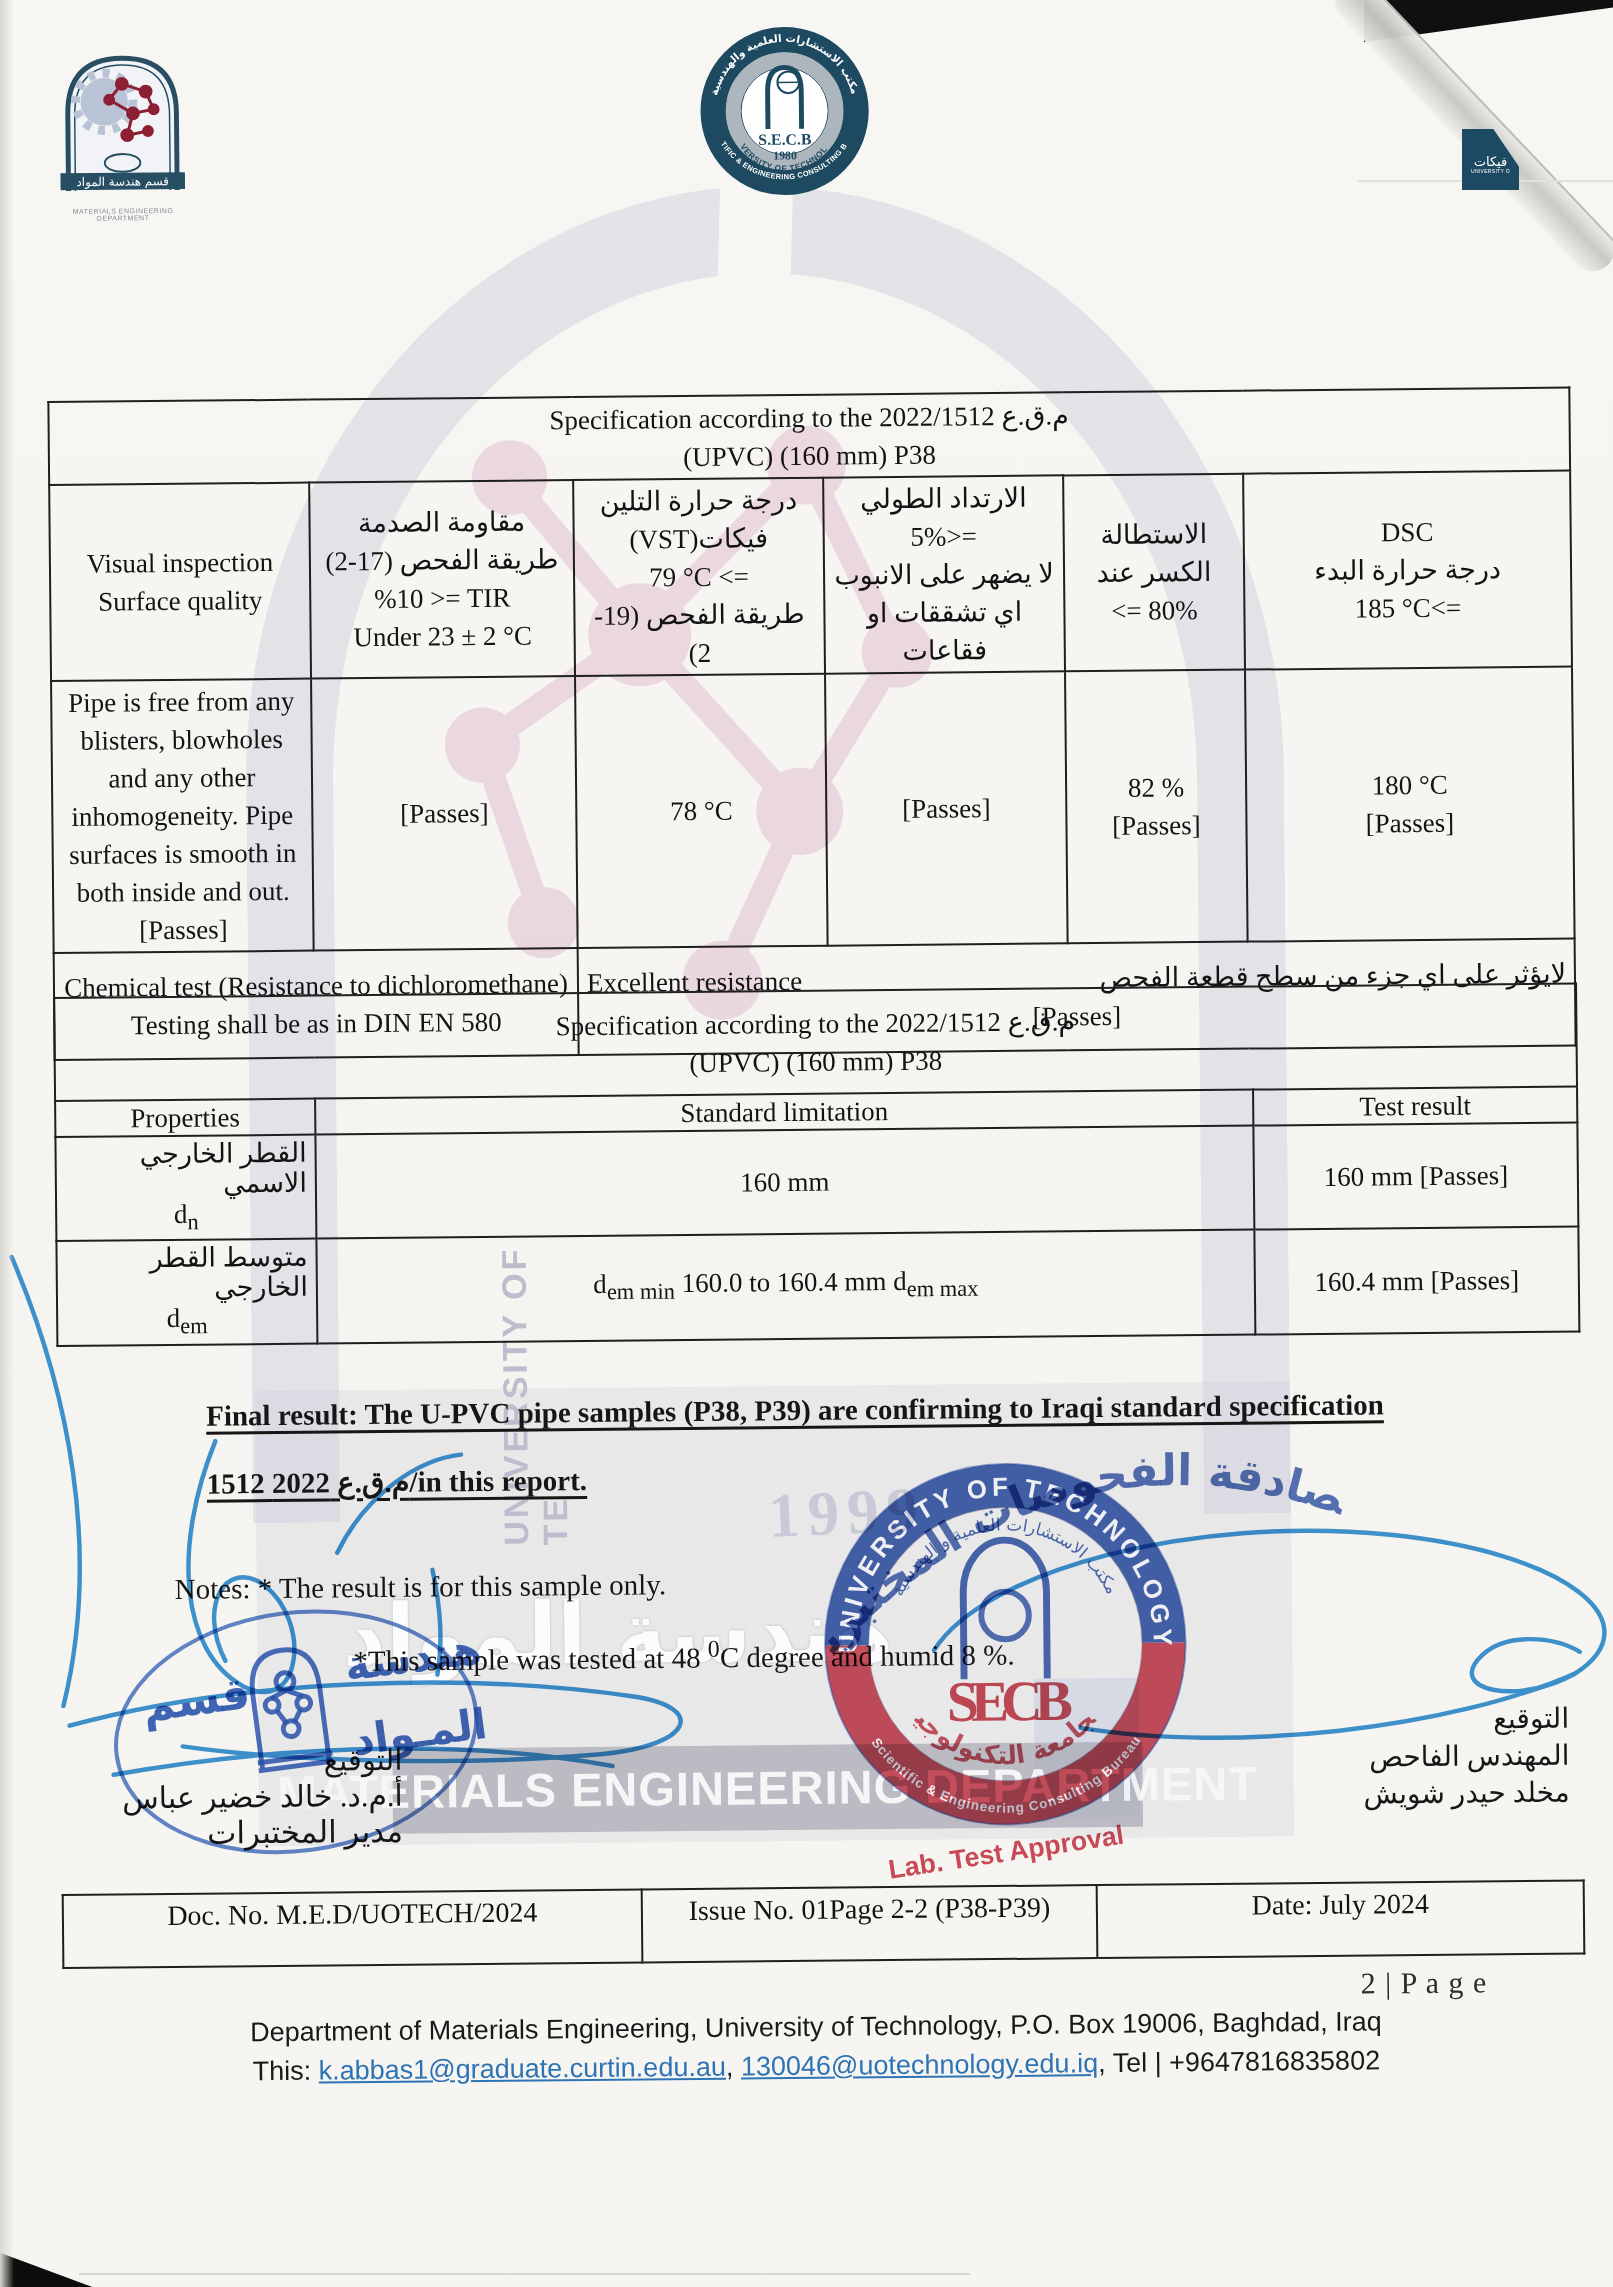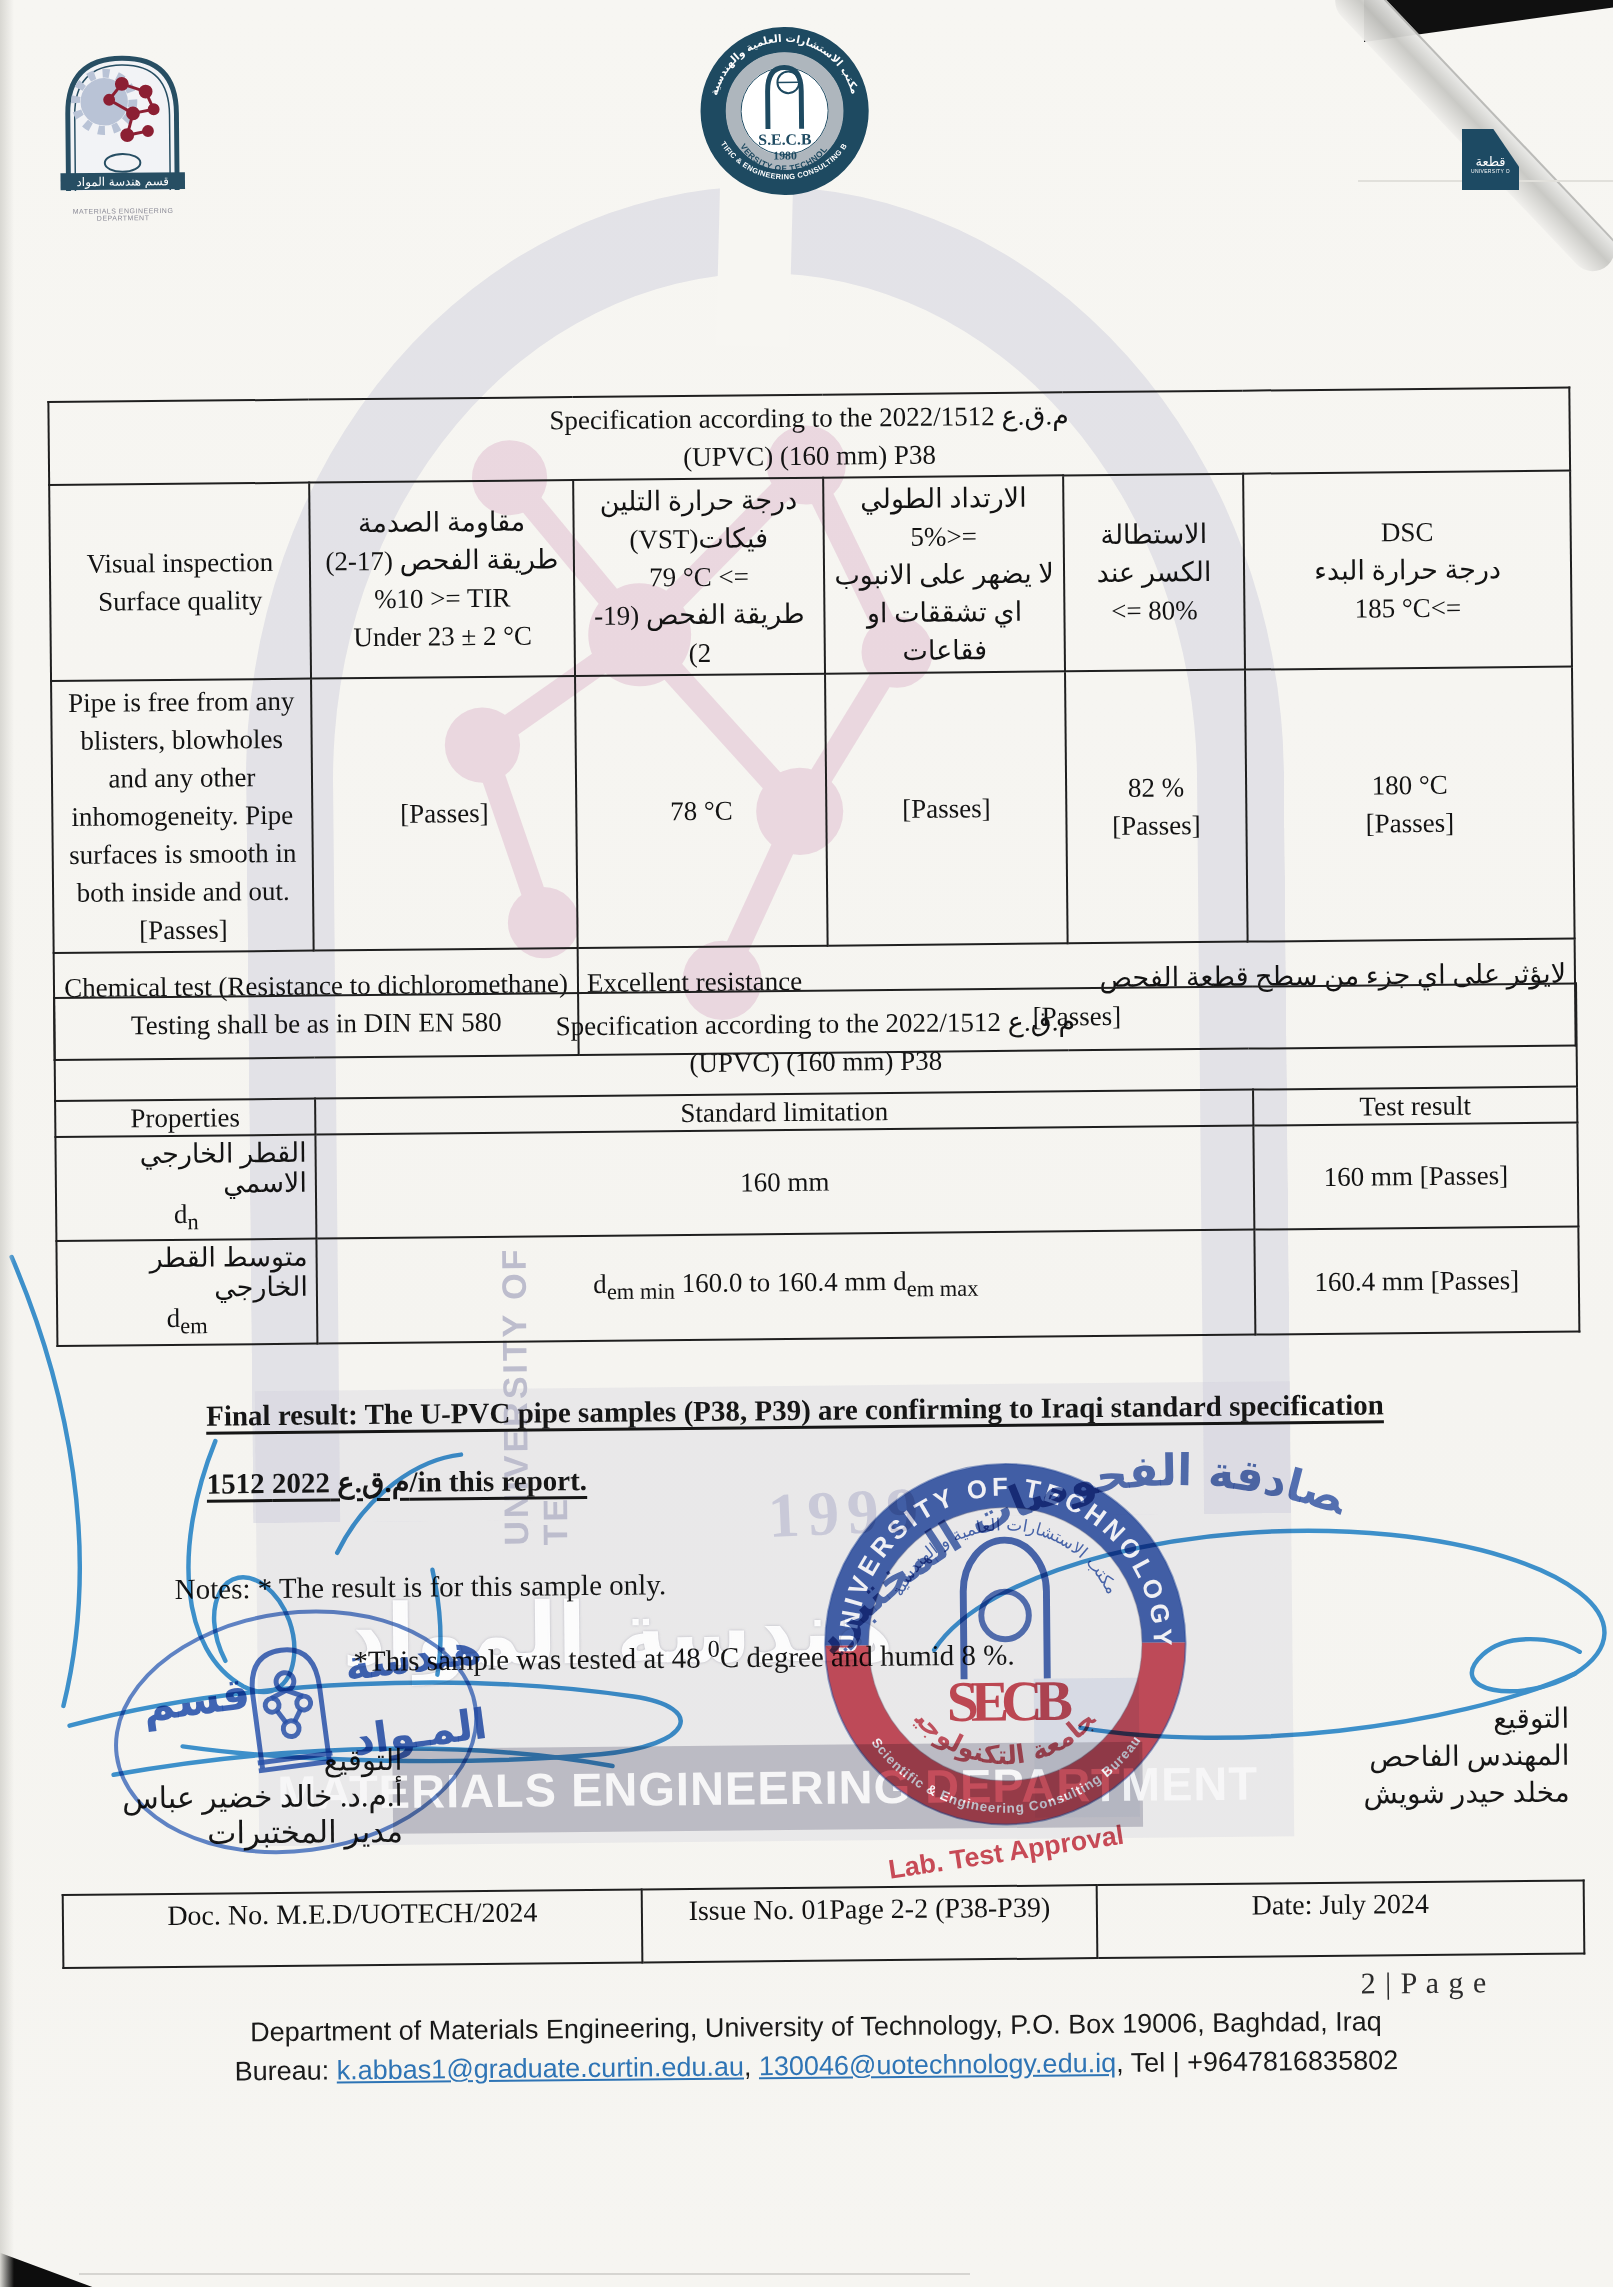--- a/index.html
+++ b/index.html
@@ -328,21 +328,21 @@
         <td style="vertical-align:top;font-size:28px">Doc. No. M.E.D/UOTECH/2024</td>
         <td style="vertical-align:top;font-size:28px">Issue No. 01Page 2-2 (P38-P39)</td>
         <td style="vertical-align:top;font-size:28px">Date: July 2024</td>
       </tr>
     </tbody>
       </table>
 
     <div class="abs pagemark">2 | P a g e</div>
     <div class="abs footer1">Department of Materials Engineering, University of Technology, P.O. Box 19006, Baghdad, Iraq</div>
     <div class="abs footer2">
-      <span>Bureau:</span>
+      <span>This:</span>
       <a href="#">k.abbas1@graduate.curtin.edu.au</a><span>, </span><a href="#">130046@uotechnology.edu.iq</a><span>, Tel | +9647816835802</span>
     </div>
 
     <svg class="abs pen" viewBox="0 0 1630 2311">
       <g stroke="#1d7ec4" stroke-width="4.5" fill="none" stroke-linecap="round" opacity=".85">
         <path d="M 938 1668 C 990 1588 1200 1534 1400 1556 C 1580 1576 1665 1648 1585 1698 C 1528 1730 1452 1714 1492 1678 C 1516 1656 1564 1660 1590 1676"></path>
         <path d="M 1585 1698 C 1460 1752 1240 1775 1085 1748"></path>
         <path d="M 214 1450 C 170 1556 176 1662 240 1698 C 298 1728 310 1634 262 1596 C 224 1568 194 1616 222 1672"></path>
         <path d="M 64 1736 C 238 1690 470 1686 634 1712 C 708 1724 694 1762 600 1770 C 468 1780 298 1776 178 1758"></path>
         <path d="M 108 1786 C 298 1754 478 1756 612 1782"></path>
@@ -410,20 +410,20 @@
       <span class="w" style="left:236px;top:34px;font-size:42px">هندسة</span>
       <span class="w" style="left:234px;top:109px;font-size:42px">المـواد</span>
     </div>
   </div>
 
   <div class="abs corner-black"></div>
   <div class="abs fold"></div>
   <div class="abs fold2"></div>
   <div class="abs hline"></div>
   <div class="abs corner-logo">
-    <div class="ar">قطعة</div>
+    <div class="ar">فيكات</div>
     <div class="en">UNIVERSITY O</div>
   </div>
   <div class="abs bl-corner"></div>
   <div class="abs bl-line"></div>
   <div class="abs left-edge"></div>
 </div>
 
 
 </body></html>

